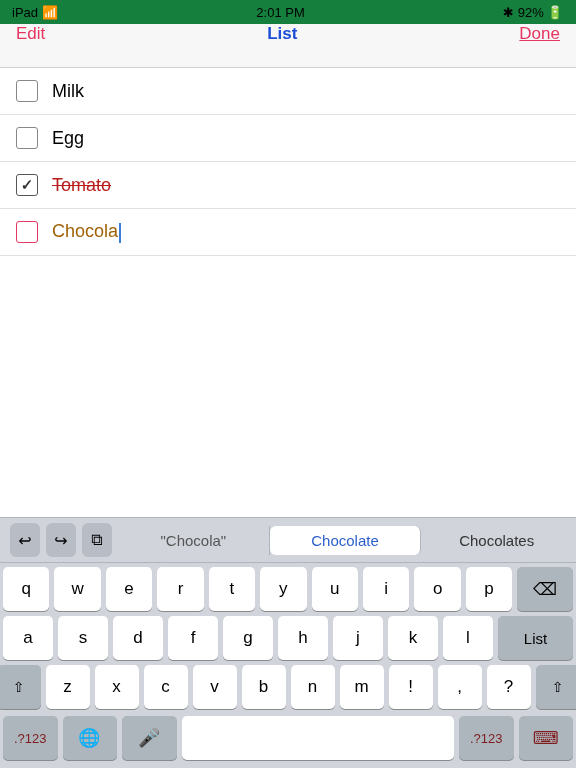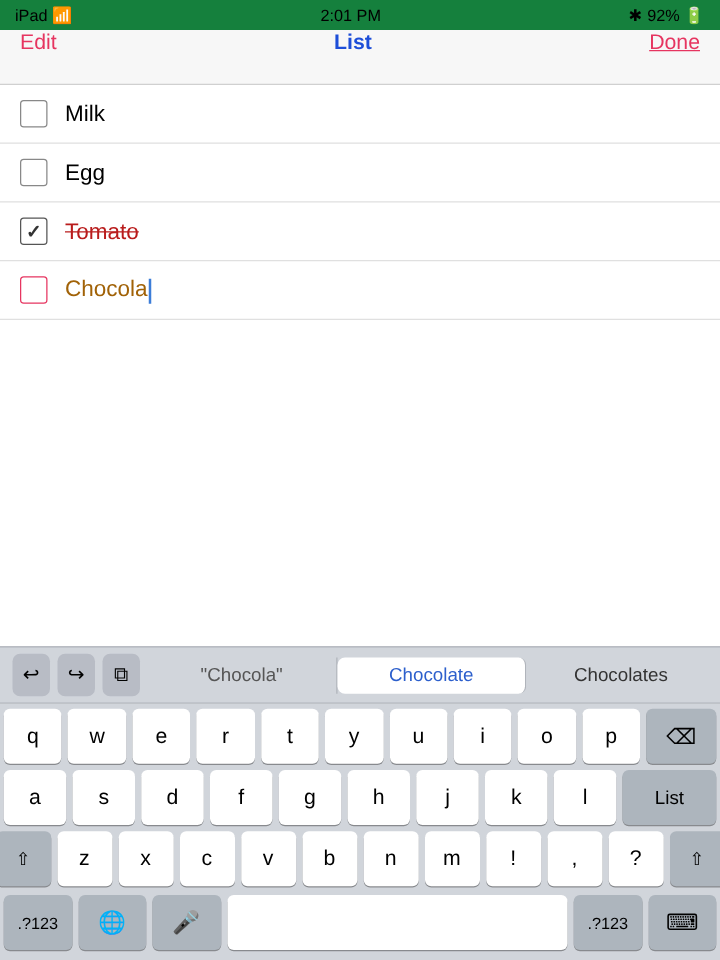--- a/index.html
+++ b/index.html
@@ -226,21 +226,21 @@
       background: #d1d5db;
     }
     .bottom-key {
       background: #adb5bd;
       border-radius: 5px;
       box-shadow: 0 1px 0 rgba(0,0,0,0.35);
       display: flex;
       align-items: center;
       justify-content: center;
       font-size: 13px;
-      color: #000000;
+      color: #7f1d1d;
       cursor: pointer;
       height: 44px;
       flex: 1;
     }
     .bottom-key.space-bar {
       background: #fff;
       flex: 5;
     }
     .mic-icon { font-size: 18px; }
     .globe-icon { font-size: 18px; }

